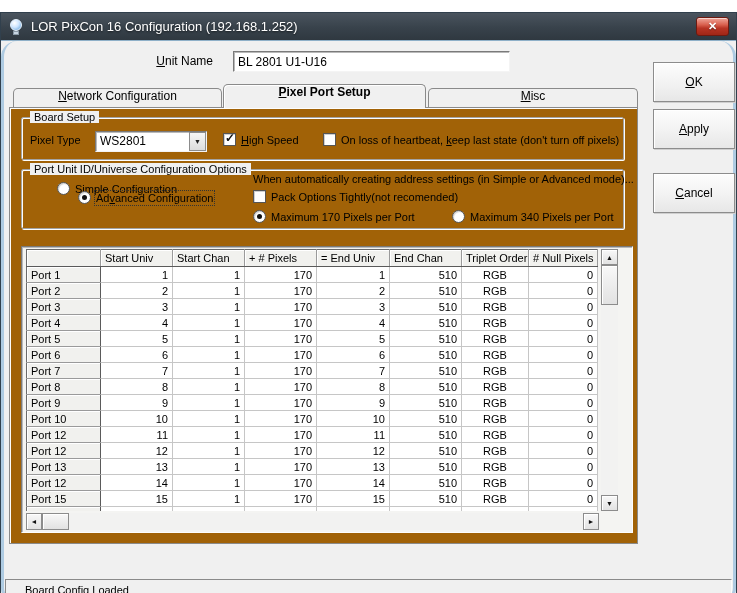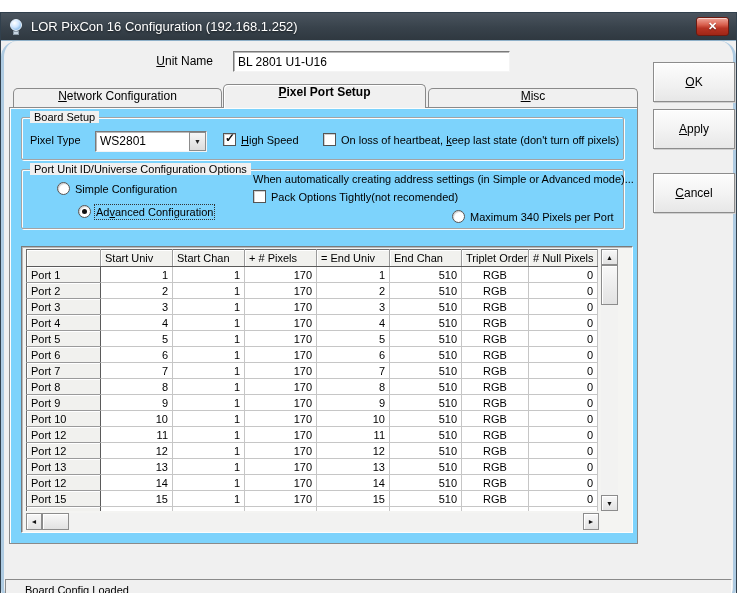--- a/index.html
+++ b/index.html
@@ -49,21 +49,21 @@
   .tabctl{ position:absolute; left:5px; top:43px; width:629px; height:461px; }
   .tab{
     position:absolute; height:20px; top:4px; background:#f0f0f0;
     border:1px solid #8a8a8a; border-bottom:none; border-radius:5px 5px 0 0;
     display:flex; justify-content:center; font-size:12px;
   }
   .tab.active{ top:0; height:24px; font-weight:bold; z-index:3; background:#f0f0f0;
     box-shadow:inset 1px 1px 0 #fff; }
   .tabpage{
     position:absolute; left:0; top:23px; width:629px; height:437px; z-index:2;
-    background:#7dd3fc; border:1px solid #8a8a8a; box-shadow:inset 1px 1px 0 #fdfdfd;
+    background:#a16207; border:1px solid #8a8a8a; box-shadow:inset 1px 1px 0 #fdfdfd;
   }
   
   .groupbox{
     position:absolute; border:1px solid #a3a3a3; border-radius:2px;
     box-shadow:inset 1px 1px 0 #fdfdfd, 1px 1px 0 #fdfdfd;
   }
   .groupbox>.legend{
     position:absolute; top:-7px; left:8px; background:#f0f0f0; padding:0 4px; font-size:11px; white-space:nowrap;
   }
   
@@ -187,31 +187,37 @@
           </span>
         </div>
 
         <div class="groupbox" style="left:11px; top:61px; width:603px; height:60px;">
           <span class="legend">Port Unit ID/Universe Configuration Options</span>
 
           <span class="rb" style="left:35px; top:12px;">
             <span class="circ"></span>
             <span>Simple Configuration</span>
           </span>
-          <span class="rb" style="left:35px; top:35px;padding-left:21px;">
+          <span class="rb" style="left:35px; top:21px;padding-left:21px;">
             <span class="circ">
                 <span class="dot"></span>
               </span>
             <span class="focus-rect">Ad<u>v</u>anced Configuration</span>
           </span>
 
           <span class="label" style="left:231px; top:3px;">When automatically creating address settings (in Simple or Advanced mode)...</span>
           <span class="cb" style="left:231px; top:20px;">
             <span class="box"></span>
             <span>Pack Options Tightly(not recomended)</span>
+          </span>
+          <span class="rb" style="left:231px; top:40px;">
+            <span class="circ">
+                <span class="dot"></span>
+              </span>
+            <span>Maximum 170 Pixels per Port</span>
           </span>
           <span class="rb" style="left:430px; top:40px;">
             <span class="circ"></span>
             <span>Maximum 340 Pixels per Port</span>
           </span>
         </div>
 
         <div class="table-panel">
           <div class="grid-clip">
             <table class="grid">

